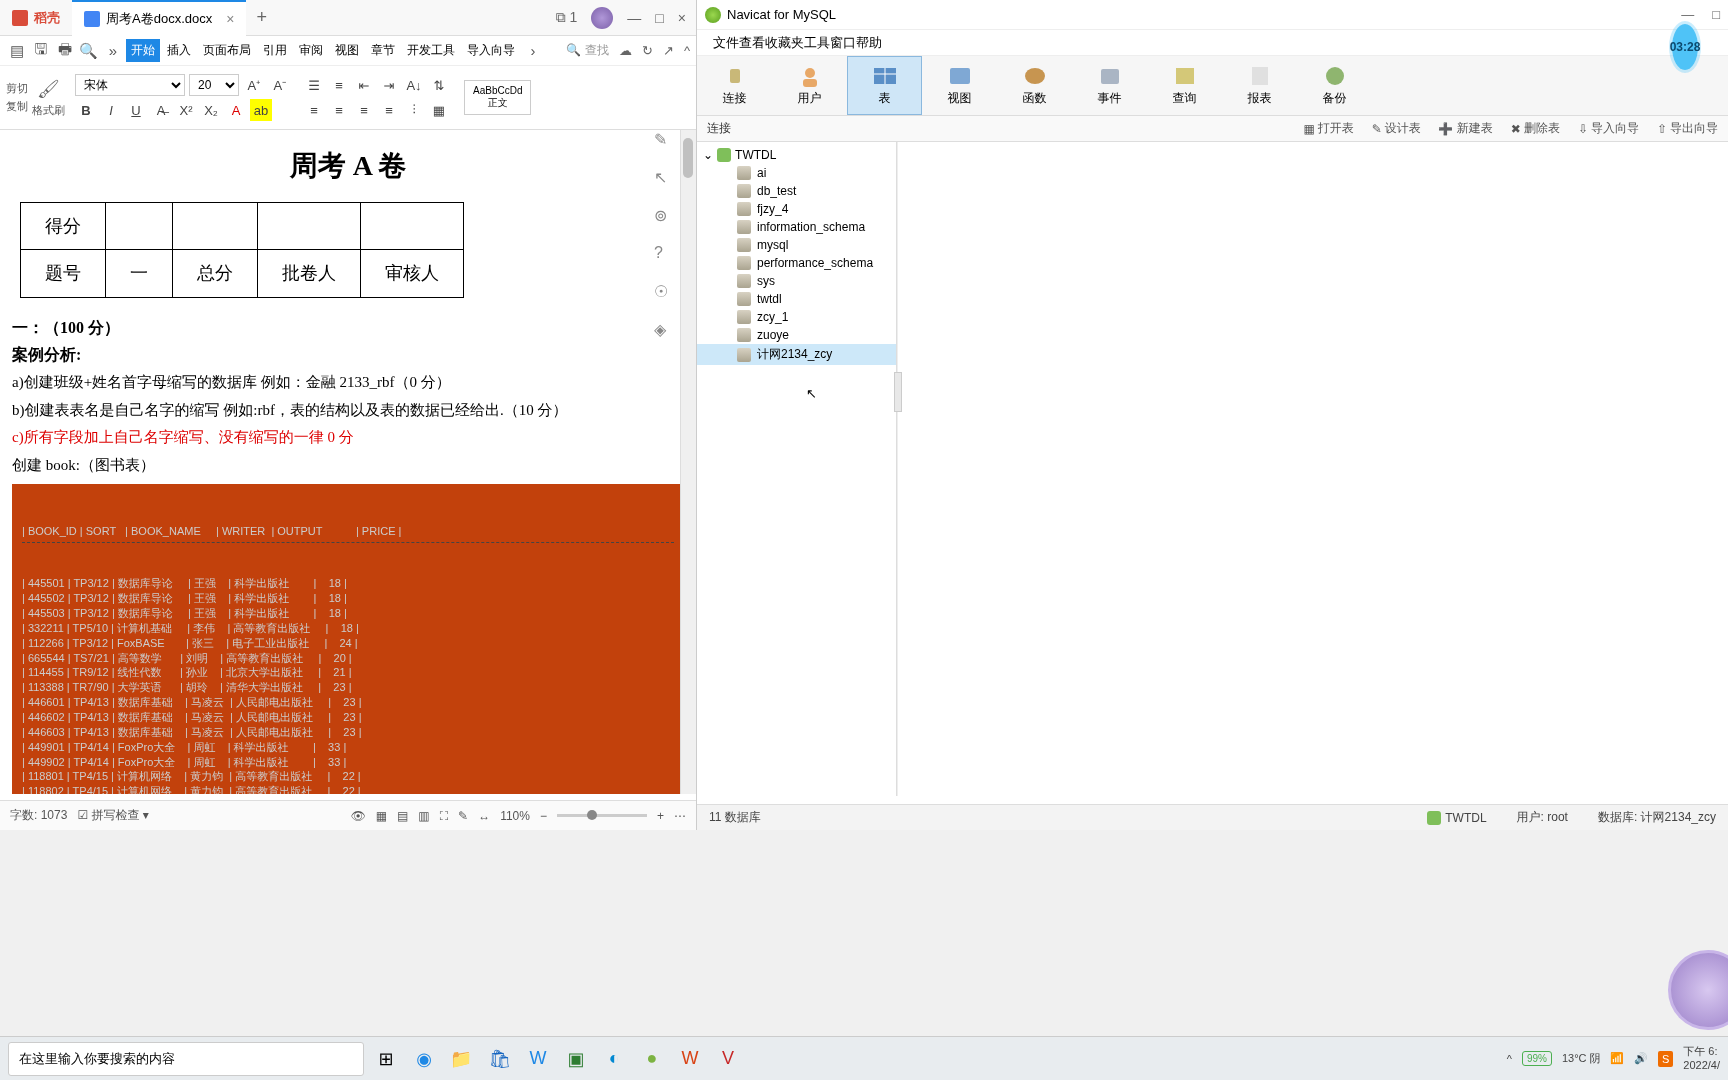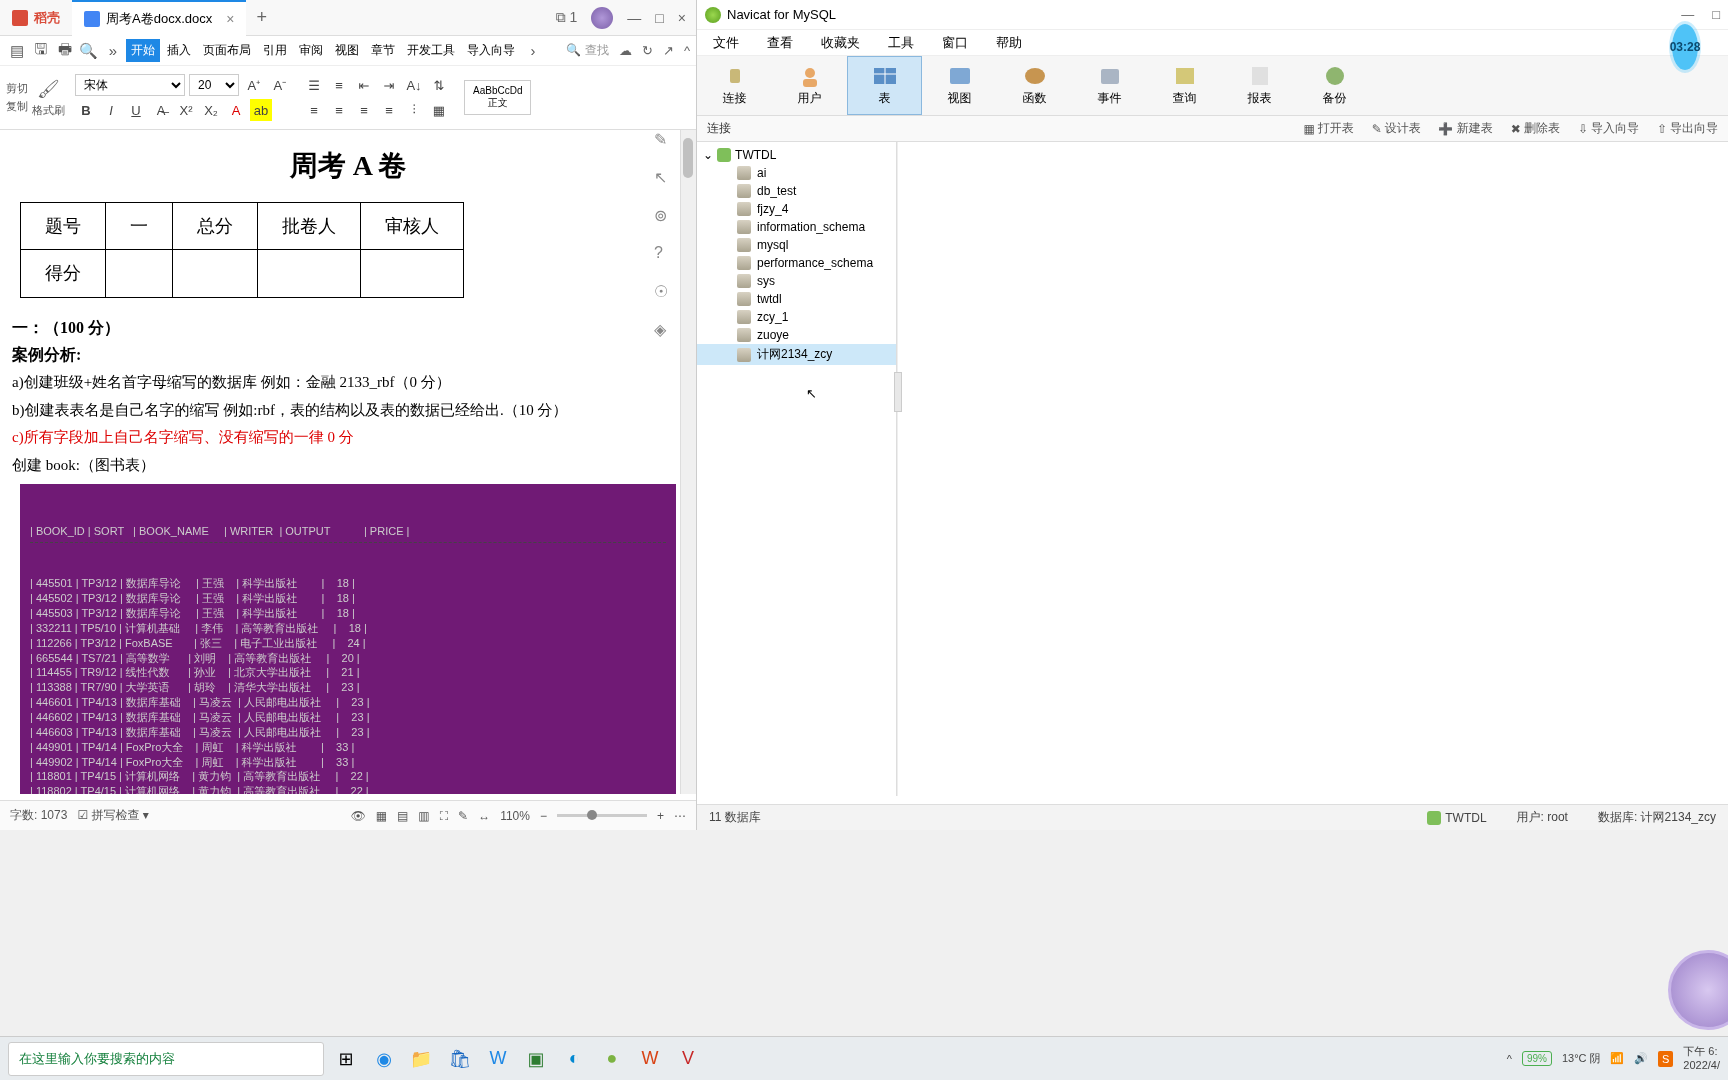--- a/index.html
+++ b/index.html
@@ -35,40 +35,40 @@
 .style-box { border: 1px solid #ccc; padding: 4px 8px; font-size: 10px; text-align: center; }
 
 .doc { padding: 12px 12px; font-size: 14px; line-height: 1.7; position: relative; height: 664px; overflow: hidden; }
 .doc-title { text-align: center; font-size: 28px; font-weight: bold; margin-bottom: 12px; font-family: "SimSun"; }
 .exam-table { border-collapse: collapse; margin-bottom: 16px; margin-left: 8px; }
 .exam-table td { border: 1px solid #000; padding: 8px 24px; font-size: 18px; font-family: "SimSun"; text-align: center; }
 .q-line { font-size: 16px; font-family: "SimSun"; font-weight: bold; }
 .body-line { font-size: 15px; font-family: "SimSun"; margin-top: 2px; }
 .red { color: #d00; }
 
-.code-block { background: #701a75; color: #ccc; font-family: Consolas, monospace; font-size: 11px; padding: 10px; line-height: 1.35; margin: 6px 8px; white-space: pre; }
+.code-block { background: #c2410c; color: #ccc; font-family: Consolas, monospace; font-size: 11px; padding: 10px; line-height: 1.35; margin: 6px 0; white-space: pre; }
 .code-hdr { border-bottom: 1px dashed #444; padding-bottom: 3px; margin-bottom: 4px; }
 
 .doc-scroll { position: absolute; right: 0; top: 0; width: 16px; height: 100%; background: #f0f0f0; border-left: 1px solid #ddd; }
 .doc-thumb { position: absolute; left: 2px; top: 8px; width: 10px; height: 40px; background: #c0c0c0; border-radius: 5px; }
 
 .side-strip { position: absolute; right: 17px; top: 130px; width: 30px; display: flex; flex-direction: column; gap: 18px; align-items: center; }
 .side-ico { width: 20px; height: 20px; color: #888; font-size: 16px; }
 
 .wps-status { position: absolute; bottom: 0; left: 0; right: 0; height: 30px; border-top: 1px solid #ddd; display: flex; align-items: center; padding: 0 10px; font-size: 12px; color: #555; gap: 10px; background: #fafafa; }
 .status-r { margin-left: auto; display: flex; gap: 10px; align-items: center; }
 .zoom-slider { width: 90px; height: 3px; background: #ccc; position: relative; }
 .zoom-knob { position: absolute; left: 30px; top: -4px; width: 10px; height: 10px; background: #888; border-radius: 50%; }
 
 
 .navicat { position: absolute; left: 697px; top: 0; right: 0; height: 830px; background: #fff; }
 .nav-title { height: 30px; display: flex; align-items: center; padding: 0 8px; font-size: 13px; background: #fff; border-bottom: 1px solid #eee; }
 .nav-ico { width: 16px; height: 16px; background: radial-gradient(#9bd84f,#5a9e1f); border-radius: 50%; margin-right: 6px; }
 .nav-winctrl { margin-left: auto; display: flex; gap: 18px; color: #666; font-size: 13px; }
-.nav-menu { height: 26px; display: flex; gap: 28px; padding: 0 16px; font-size: 13px; align-items: center; border-bottom: 1px solid #eee; }
+.nav-menu { height: 26px; display: flex; padding: 0 16px; font-size: 13px; align-items: center; border-bottom: 1px solid #eee; }
 
 .nav-toolbar { height: 60px; display: flex; border-bottom: 1px solid #ddd; background: #f6f6f6; }
 .tb-btn { width: 75px; display: flex; flex-direction: column; align-items: center; justify-content: center; font-size: 12px; gap: 3px; }
 .tb-btn.on { background: #cfe6f7; border: 1px solid #8ab8de; }
 
 .timer { position: absolute; right: 30px; top: 24px; width: 26px; height: 46px; border-radius: 50%; background: #4fc3f7; color: #0c4a6e; display: flex; align-items: center; justify-content: center; font-size: 12px; font-weight: bold; box-shadow: 0 0 0 3px rgba(79,195,247,.3); }
 
 .nav-sub { height: 26px; display: flex; align-items: center; padding: 0 10px; gap: 18px; font-size: 12px; border-bottom: 1px solid #ddd; background: #f9f9f9; }
 .nav-sub-l { color: #333; }
 .sub-btn { color: #555; display: flex; gap: 3px; align-items: center; }
@@ -82,21 +82,21 @@
 .conn-ico2 { width: 14px; height: 14px; background: #7fbf5a; border-radius: 3px; }
 .cursor-ptr { position: absolute; left: 806px; top: 386px; font-size: 13px; color:#000; }
 
 .nav-content { flex: 1; background: #fff; border-left: 1px solid #eee; position: relative; }
 .splitter { position: absolute; left: -4px; top: 230px; width: 8px; height: 40px; background: #e8e8e8; border: 1px solid #ccc; }
 
 .nav-status { position: absolute; bottom: 0; left: 0; right: 0; height: 26px; border-top: 1px solid #ddd; display: flex; align-items: center; padding: 0 12px; font-size: 12px; color: #444; background: #f3f3f3; gap: 30px; }
 
 
 .taskbar { position: absolute; bottom: 0; left: 0; right: 0; height: 44px; background: #e8ecef; display: flex; align-items: center; padding: 0 8px; gap: 6px; border-top: 1px solid #ccc; }
-.searchbox { width: 316px; height: 34px; background: #fff; border: 1px solid #ccc; border-radius: 3px; display: flex; align-items: center; padding: 0 10px; font-size: 13px; color: #15803d; }
+.searchbox { width: 356px; height: 34px; background: #fff; border: 1px solid #ccc; border-radius: 3px; display: flex; align-items: center; padding: 0 10px; font-size: 13px; color: #000000; }
 .task-ico { width: 32px; height: 32px; display: flex; align-items: center; justify-content: center; font-size: 18px; }
 .tray { margin-left: auto; display: flex; gap: 10px; align-items: center; font-size: 11px; color: #444; }
 .battery { border: 1px solid #4caf50; color: #4caf50; padding: 1px 4px; border-radius: 3px; font-size: 10px; }
 .clock { text-align: left; line-height: 1.2; }
 
 
 .bigavatar { position: absolute; right: -20px; bottom: 50px; width: 80px; height: 80px; border-radius: 50%; background: radial-gradient(#d8c8f0,#9a7fc8); border: 3px solid #c8b5e8; }
 
 svg.ico { width: 26px; height: 22px; }
 </style>
@@ -198,32 +198,32 @@
       <div>AaBbCcDd</div>
       <div>正文</div>
     </div>
   </div>
 
   <div class="doc">
     <div class="doc-title">周考 A 卷</div>
     <table class="exam-table">
       <tbody>
           <tr>
+            <td>得分</td>
+            <td></td>
+            <td></td>
+            <td></td>
+            <td></td>
+          </tr>
+      <tr>
             <td>题号</td>
             <td>一</td>
             <td>总分</td>
             <td>批卷人</td>
             <td>审核人</td>
-          </tr>
-      <tr>
-            <td>得分</td>
-            <td></td>
-            <td></td>
-            <td></td>
-            <td></td>
           </tr>
     </tbody>
       </table>
     <div class="q-line">一：（100 分）</div>
     <div class="q-line">案例分析:</div>
     <div class="body-line">a)创建班级+姓名首字母缩写的数据库 例如：金融 2133_rbf（0 分）</div>
     <div class="body-line">b)创建表表名是自己名字的缩写 例如:rbf，表的结构以及表的数据已经给出.（10 分）</div>
     <div class="body-line red">c)所有字段加上自己名字缩写、没有缩写的一律 0 分</div>
     <div class="body-line">创建 book:（图书表）</div>
 

